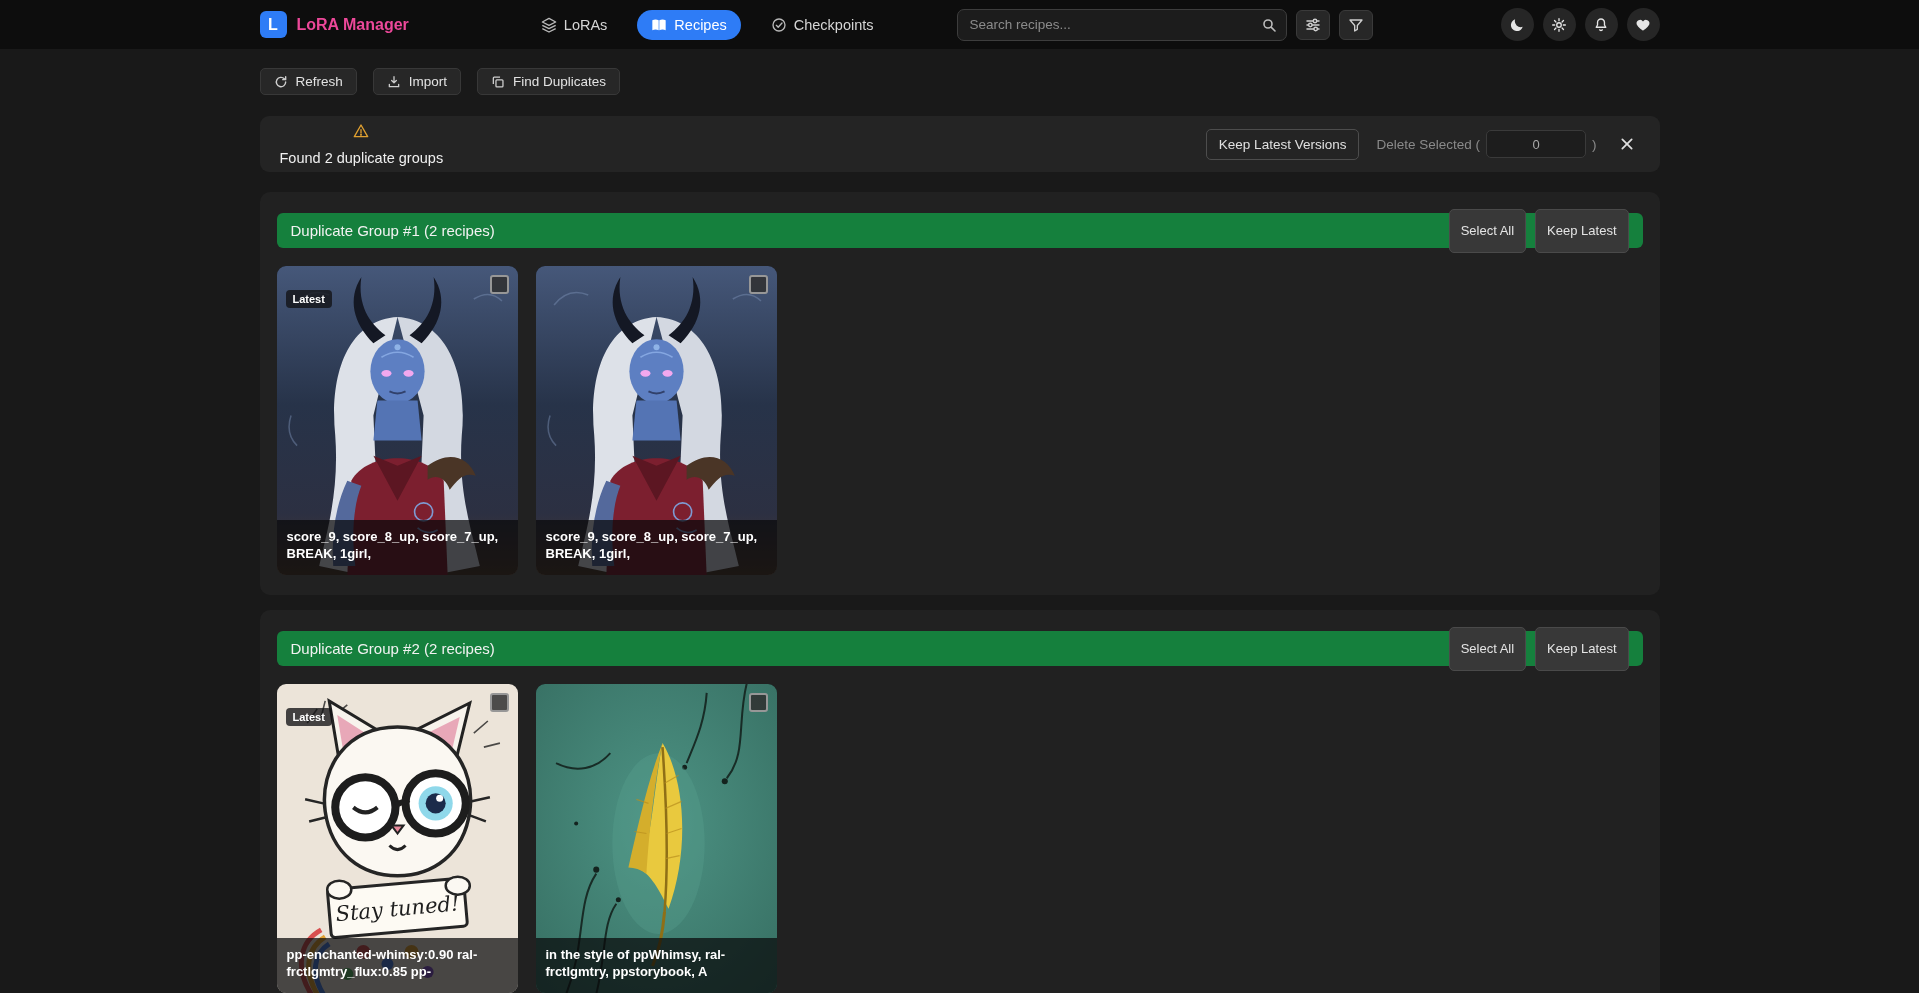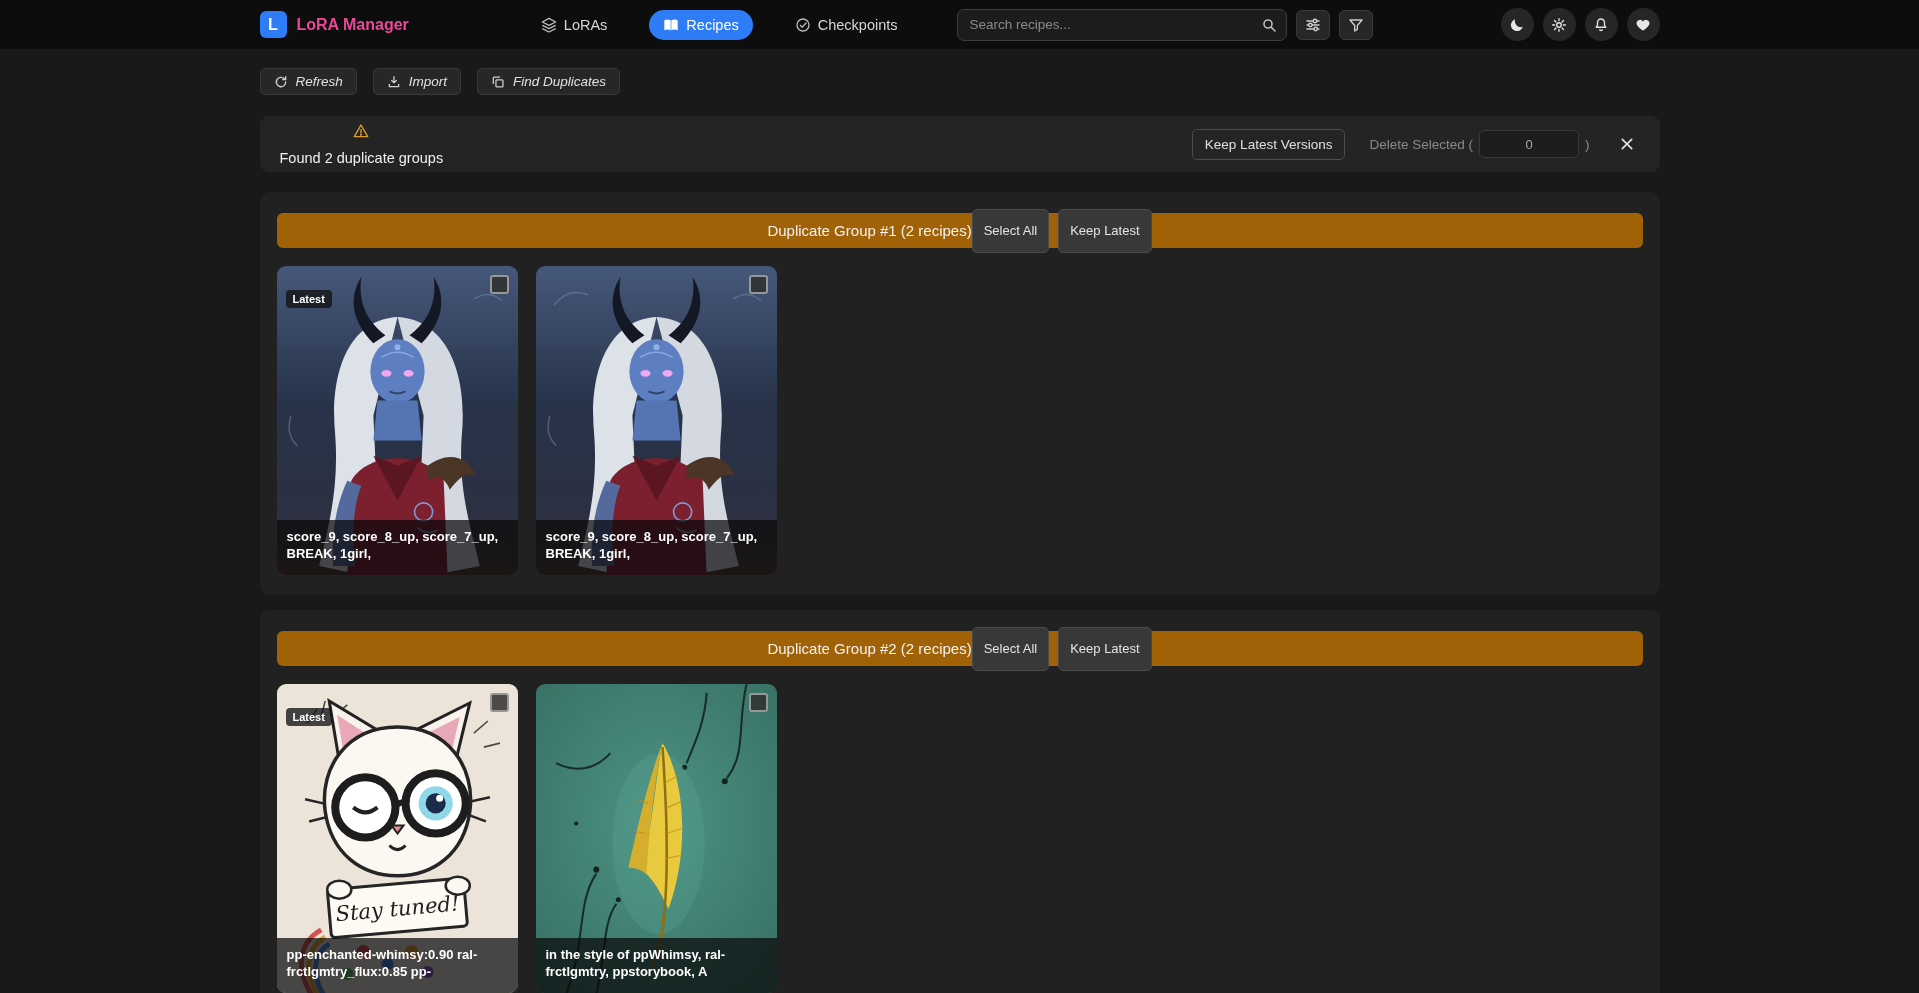--- a/index.html
+++ b/index.html
@@ -9,21 +9,21 @@
   .container { width:1400px; margin:0 auto; }
 
   
   .navbar { height:49px; background:#0d0d0d; }
   .nav-inner { width:1400px; margin:0 auto; height:100%; display:flex; align-items:center; }
   .brand { display:flex; align-items:center; gap:10px; }
   .logo { width:27px; height:27px; border-radius:6px; background:#2e7cf6; color:#fff;
           font-weight:700; font-size:16px; display:flex; align-items:center; justify-content:center; }
   .app-title { font-weight:700; font-size:16px; color:#ec4899; white-space:nowrap; }
 
-  .nav-links { display:flex; align-items:center; gap:28px; margin-left:118px;justify-content:space-between; }
+  .nav-links { display:flex; align-items:center; gap:16px; margin-left:118px;justify-content:space-between; }
   .nav-link { display:flex; align-items:center; gap:7px; padding:7px 14px; border-radius:17px;
               color:#d6d6d6; font-size:14.5px; cursor:pointer; text-decoration:none; white-space:nowrap; }
   .nav-link .ic { color:#b9b9b9; }
   .nav-link.active { background:#2e7cf6; color:#ffffff; }
   .nav-link.active .ic { color:#ffffff; }
 
   .search-group { display:flex; align-items:center; gap:9px; margin-left:auto; }
   .search-box { position:relative; width:330px; }
   .search-box input { width:100%; height:32px; background:#1c1c1c; border:1px solid #3d3d3d;
                       border-radius:7px; color:#dddddd; padding:0 36px 0 12px; font-size:13.5px;
@@ -39,44 +39,44 @@
   .circle-btn { width:33px; height:33px; border-radius:50%; background:#262626; border:none;
                 color:#e6e6e6; cursor:pointer; display:flex; align-items:center; justify-content:center; }
 
   .ic { width:16px; height:16px; display:block; }
   .ic-sm { width:14px; height:14px; display:block; }
 
   
   .toolbar { margin-top:19px; display:flex; gap:16px; }
   .tool-btn { display:flex; align-items:center; gap:8px; height:27px; padding:0 13px;
               background:#272727; border:1px solid #383838; border-radius:5px; color:#e2e2e2;
-              font-size:13.5px; cursor:pointer; font-family:"Liberation Sans", sans-serif;font-style:italic; }
+              font-size:13.5px; cursor:pointer; font-family:"Liberation Sans", sans-serif; }
   .tool-btn .ic-sm { color:#cfcfcf; }
 
   
   .banner { margin-top:21px; height:56px; background:#242424; border-radius:9px;
             display:flex; align-items:center; justify-content:space-between; padding:0 20px; }
   .banner-left { display:flex; align-items:center; gap:11px;flex-direction:column; }
   .banner-msg { font-size:14.5px; color:#f0f0f0; }
-  .banner-right { display:flex; align-items:center; gap:24px; }
+  .banner-right { display:flex; align-items:center; gap:17px; }
   .ghost-btn { background:transparent; border:1px solid #4d4d4d; border-radius:5px; height:31px;
                padding:0 12px; color:#e0e0e0; font-size:13.5px; cursor:pointer;
                font-family:"Liberation Sans", sans-serif; }
   .delete-sel { display:flex; align-items:center; gap:6px; color:#8a8a8a; font-size:13.5px; }
   .delete-sel input { width:100px; height:28px; background:#1d1d1d; border:1px solid #3a3a3a;
                       border-radius:5px; color:#a8a8a8; text-align:center; font-size:13px;
                       font-family:"Liberation Sans", sans-serif; outline:none; }
   .close-btn { background:transparent; border:none; color:#e0e0e0; cursor:pointer;
                display:flex; align-items:center; justify-content:center; width:26px; height:26px; }
 
   
   .group { background:#212121; border-radius:10px; padding:21px 17px 20px 17px; margin-top:20px; }
   .group + .group { margin-top:15px; }
-  .group-header { background:#a16207; border-radius:6px; height:35px; display:flex;
-                  align-items:center; justify-content:center; padding:0 14px; }
+  .group-header { background:#15803d; border-radius:6px; height:35px; display:flex;
+                  align-items:center; justify-content:space-between; padding:0 14px; }
   .group-title { font-size:15px; color:#f2f2f2; }
   .group-actions { display:flex; gap:9px; }
   .small-btn { background:#383838; border:1px solid #4a4a4a; border-radius:5px; height:44px;
                padding:0 11px; color:#e4e4e4; font-size:13px; cursor:pointer;
                font-family:"Liberation Sans", sans-serif; }
 
   .cards { display:flex; gap:18px; margin-top:18px; }
   .recipe-card { position:relative; width:241px; height:309px; border-radius:9px; overflow:hidden;
                  background:#101418; cursor:pointer; flex:0 0 auto; }
   .art { position:absolute; inset:0; }

